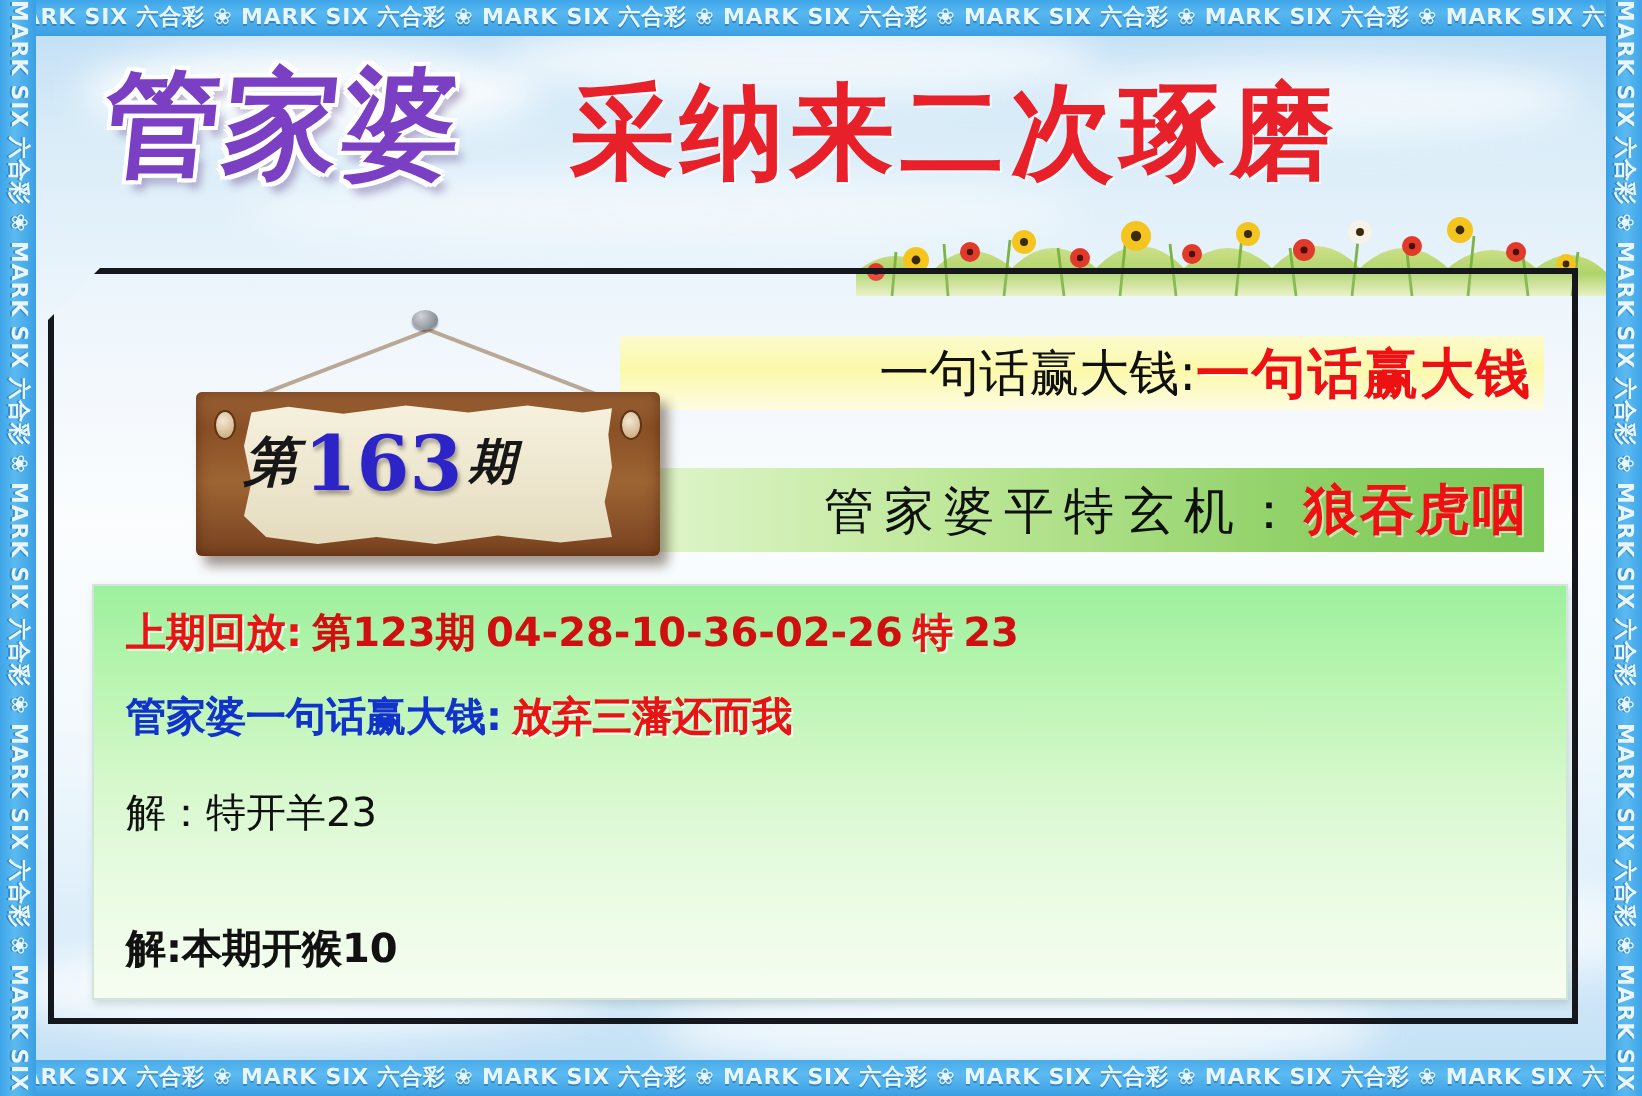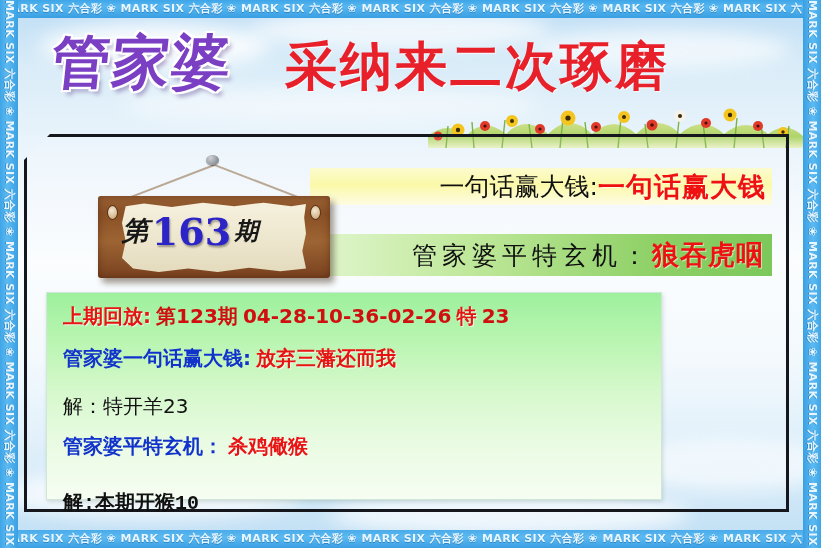--- a/index.html
+++ b/index.html
@@ -134,31 +134,31 @@
     background:linear-gradient(90deg,#e2f6cf 0%,#bfe89a 35%,#8ed066 75%,#7cc85a 100%);
     justify-content:flex-end;padding-right:8px;box-sizing:border-box;
   }
   .bn-label{font-size:25px;color:#101010;}
   .bn-label.spaced{letter-spacing:5px;}
   .bn-value{font-size:27px;color:#ef1111;font-weight:bold;letter-spacing:1px;
             text-shadow:1px 1px 0 rgba(255,255,255,.55);}
 
   
   #greenbox{
-    position:absolute;left:46px;top:292px;width:616px;height:208px;z-index:20;
+    position:absolute;left:46px;top:292px;width:738px;height:208px;z-index:20;
     background:linear-gradient(180deg,#9df09d 0%,#b8f5b0 22%,#d6f8cc 48%,#e9fbe2 72%,#f6fdf2 100%);
     border:1px solid #cfe6d8;box-sizing:border-box;
     box-shadow:1px 2px 4px rgba(40,80,60,.18);
   }
   .gline{position:absolute;left:16px;white-space:nowrap;font-family:"DejaVu Sans","Liberation Sans",sans-serif;}
   #gl1{top:10px;}
   #gl2{top:52px;}
   #gl3{top:100px;}
   #gl4{top:140px;}
-  #gl5{top:196px;font-family:Liberation Mono, monospace;}
+  #gl5{top:168px;}
   .red-b{color:#e81414;font-weight:bold;font-size:20px;text-shadow:1px 1px 0 rgba(255,255,255,.7);}
   .red-n{color:#d01010;font-size:20px;font-weight:bold;}
   .blue-b{color:#1133cc;font-weight:bold;font-size:20px;}
   .blk{color:#111;font-size:20px;}
   .blk-b{color:#111;font-size:20px;font-weight:bold;}
 </style>
 </head>
 <body>
 
 <div id="poster">
@@ -301,24 +301,20 @@
       <span class="red-b">特</span>
       <span class="red-n">23</span>
     </div>
     <div class="gline" id="gl2">
       <span class="blue-b">管家婆一句话赢大钱:</span>
       <span class="red-b">放弃三藩还而我</span>
     </div>
     <div class="gline" id="gl3">
       <span class="blk">解：特开羊23</span>
     </div>
-    <div class="gline" id="gl4">
-      <span class="blue-b">管家婆平特玄机：</span>
-      <span class="red-b">杀鸡儆猴</span>
-    </div>
     <div class="gline" id="gl5">
       <span class="blk-b">解:本期开猴10</span>
     </div>
   </div>
 
   <div class="bd bd-top">
     <div class="bdtxt">MARK SIX 六合彩 ❀ MARK SIX 六合彩 ❀ MARK SIX 六合彩 ❀ MARK SIX 六合彩 ❀ MARK SIX 六合彩 ❀ MARK SIX 六合彩 ❀ MARK SIX 六合彩 ❀ MARK SIX 六合彩 ❀ MARK SIX 六合彩 ❀ MARK SIX 六合彩 ❀ MARK SIX 六合彩 ❀</div>
   </div>
   <div class="bd bd-bot">
     <div class="bdtxt">MARK SIX 六合彩 ❀ MARK SIX 六合彩 ❀ MARK SIX 六合彩 ❀ MARK SIX 六合彩 ❀ MARK SIX 六合彩 ❀ MARK SIX 六合彩 ❀ MARK SIX 六合彩 ❀ MARK SIX 六合彩 ❀ MARK SIX 六合彩 ❀ MARK SIX 六合彩 ❀ MARK SIX 六合彩 ❀</div>

